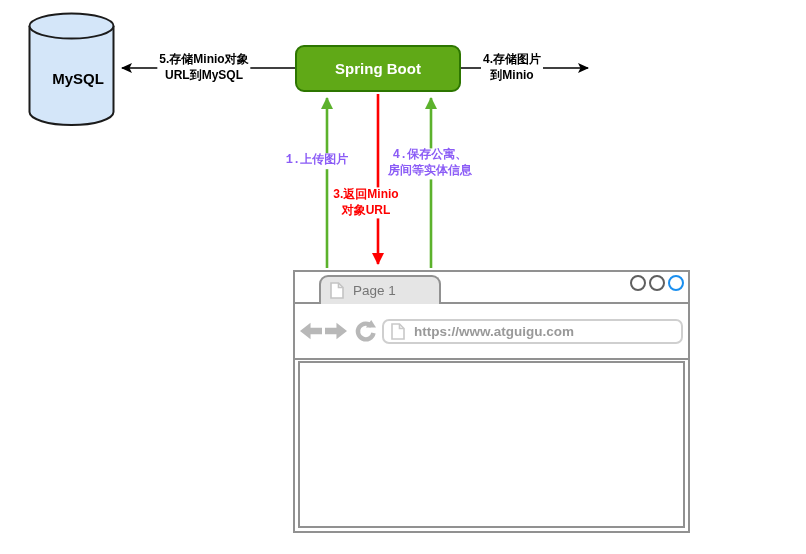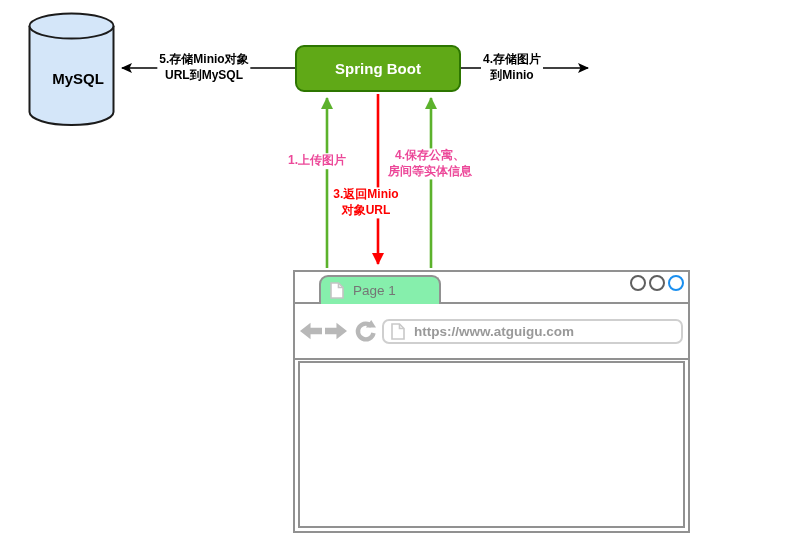--- a/index.html
+++ b/index.html
@@ -16,28 +16,28 @@
         border:2px solid #c30000;border-radius:9px;color:#ffffff;font-size:15px;}
   #mysql{left:28px;top:12px;width:100px;height:115px;}
   #mysql svg{position:absolute;left:0;top:0;}
   #mysql .db-label{position:absolute;left:0;top:58px;width:100%;text-align:center;
         color:#000;font-size:15px;font-weight:bold;}
   #diagram-arrows{position:absolute;left:0;top:0;pointer-events:none;}
   .edge-label{position:absolute;transform:translate(-50%,-50%);background:#ffffff;
         font-size:12px;font-weight:bold;text-align:center;line-height:1.3;
         white-space:pre-line;padding:0 2px;}
   .edge-label.black{color:#000000;}
-  .edge-label.green{color:#ec4899;}
+  .edge-label.green{color:#8b5cf6;font-family:Liberation Mono, monospace;}
   .edge-label.red{color:#fe0000;}
   
   #browser{position:absolute;left:293px;top:270px;width:397px;height:263px;
         box-sizing:border-box;border:2px solid #919191;background:#fff;}
   #tab-row{position:relative;height:30px;border-bottom:2px solid #919191;}
   #tab{position:absolute;left:24px;top:3px;height:29px;width:122px;z-index:2;
-        box-sizing:border-box;background:#86efac;border:2px solid #919191;border-bottom:none;
+        box-sizing:border-box;background:#e5e5e5;border:2px solid #919191;border-bottom:none;
         border-radius:9px 9px 0 0;display:flex;align-items:center;gap:9px;padding-left:9px;}
   #tab .tab-title{color:#757575;font-size:13.5px;}
   #window-circles{position:absolute;right:4px;top:3px;display:flex;gap:3px;z-index:2;}
   .win-circle{width:12px;height:12px;border:2.5px solid #5f5f5f;border-radius:50%;background:#fff;}
   .win-circle.active{border-color:#1a8fef;}
   #toolbar-row{height:54px;border-bottom:2px solid #919191;display:flex;
         align-items:center;padding:0 5px;}
   .nav-icon{flex:0 0 auto;}
   #url-bar{flex:1;height:25px;box-sizing:border-box;border:2px solid #cfcfcf;
         border-radius:7px;display:flex;align-items:center;gap:9px;padding:0 7px;margin-left:6px;font-weight:bold;}

